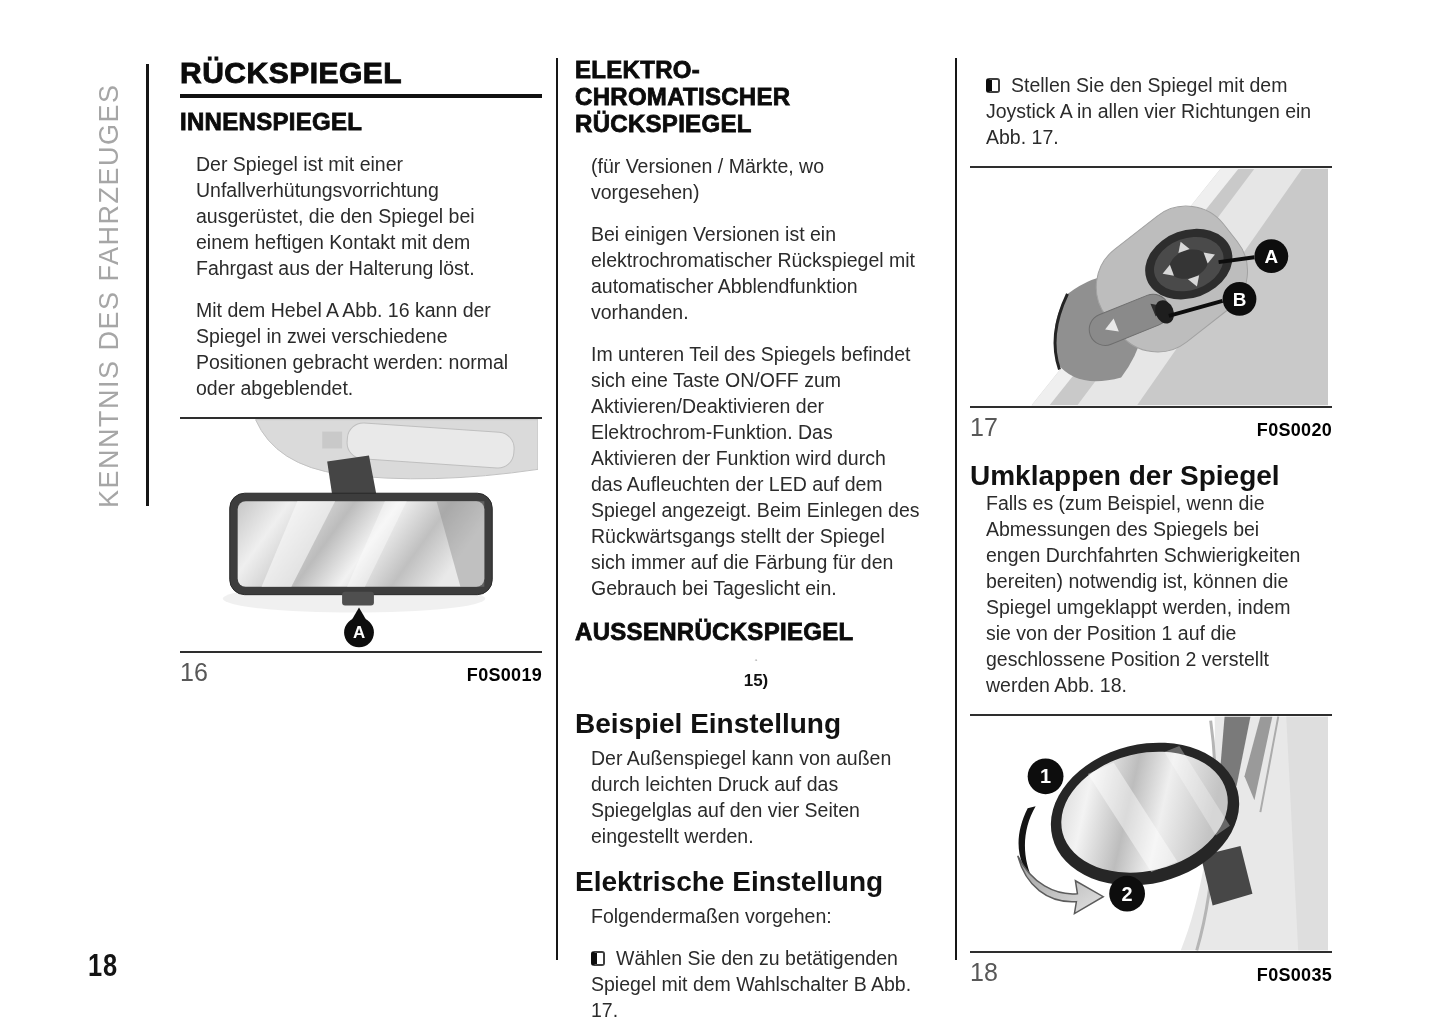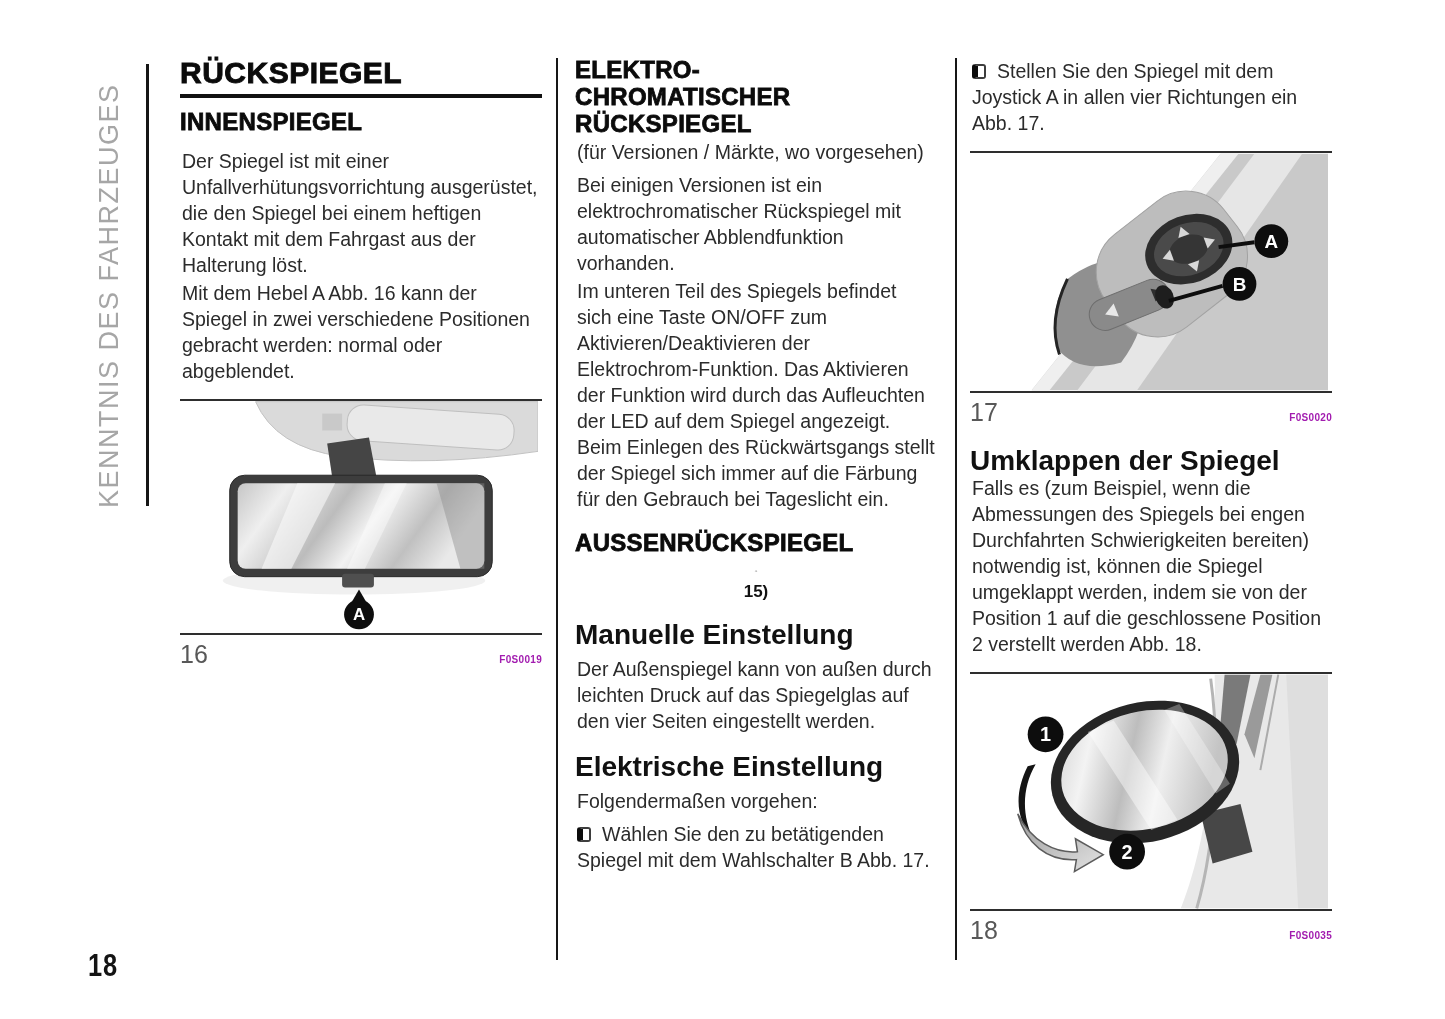--- a/index.html
+++ b/index.html
@@ -18,21 +18,21 @@
   }
   .sidebar-rule { position:absolute; left:146px; top:64px; width:3px; height:442px; background:#161616; }
 
   
   .divider { position:absolute; top:58px; width:2px; height:902px; background:#161616; }
   .d1 { left:556px; } .d2 { left:955px; }
 
   .col { position:absolute; top:56px; width:362px; }
   .col1 { left:180px; } .col2 { left:575px; } .col3 { left:970px; }
 
-  p { margin:2px; font-size:19.5px; line-height:26px; }
+  p { margin:16px; font-size:19.5px; line-height:26px; }
 
   .h1 {
     margin:0; font-size:30px; line-height:34px; color:#0b0b0b; letter-spacing:.5px;
     font-weight:bold; -webkit-text-stroke:.9px #0b0b0b;
     padding-bottom:4px; border-bottom:4px solid #111;
   }
   .h2 {
     margin:0; font-size:24px; line-height:27px; color:#0b0b0b; letter-spacing:.3px;
     font-weight:bold; -webkit-text-stroke:.8px #0b0b0b;
   }
@@ -42,21 +42,21 @@
   .mt7{margin-top:7px}.mt9{margin-top:9px}.mt10{margin-top:10px}.mt13{margin-top:13px}
   .mt14{margin-top:14px}.mt17{margin-top:17px}
   .mt20{margin-top:20px}.mt21{margin-top:21px}.mt2{margin-top:2px}
 
   
   .fig { margin:15px 0 0 0; }
   .fig-frame { border-top:2px solid #2e2e2e; border-bottom:2px solid #2e2e2e; background:#fff; font-size:0; }
   .fig-frame svg { display:block; }
   .fig-cap { display:flex; justify-content:space-between; align-items:baseline; padding-top:5px; }
   .fig-num { font-size:25px; color:#585858; }
-  .fig-code { font-size:10px; font-weight:bold; color:#a21caf; letter-spacing:.3px; }
+  .fig-code { font-size:18px; font-weight:bold; color:#000000; letter-spacing:.3px; }
 
   
   .sq {
     display:inline-block; width:14px; height:15px;
     border:2px solid #3d3d3d; border-left:6px solid #0c0c0c; border-radius:3px;
     margin-right:11px; vertical-align:-1px;
   }
 
   
   .warn-row { display:flex; align-items:center; gap:10px; height:32px;flex-direction:column; }
@@ -139,21 +139,21 @@
     <div class="warn-row mt14">
       <svg width="32" height="28" viewBox="0 0 32 28">
         <path d="M16,2 L30,25 L2,25 Z" fill="#e6e6e6" stroke="#8a8a8a" stroke-width="2" stroke-linejoin="round"></path>
         <path d="M16,2 L30,25 L16,25 Z" fill="#c7c7c7" stroke="#8a8a8a" stroke-width="1"></path>
         <rect x="14.4" y="9" width="3.2" height="9" rx="1.2" fill="#3a3a3a"></rect>
         <circle cx="16" cy="21.3" r="2" fill="#3a3a3a"></circle>
       </svg>
       <span class="warn-ref">15)</span>
     </div>
 
-    <h3 class="h3 mt20">Manuelle Einstellung</h3>
+    <h3 class="h3 mt20">Beispiel Einstellung</h3>
     <p class="mt9">Der Außenspiegel kann von außen durch leichten Druck auf das Spiegelglas auf den vier Seiten eingestellt werden.</p>
 
     <h3 class="h3 mt20">Elektrische Einstellung</h3>
     <p class="mt9">Folgendermaßen vorgehen:</p>
 
     <p class="mt7"><span class="sq"></span><span>Wählen Sie den zu betätigenden Spiegel mit dem Wahlschalter B Abb. 17.</span></p>
   </section>
 
   <section class="col col3">
     <p><span class="sq"></span><span>Stellen Sie den Spiegel mit dem Joystick A in allen vier Richtungen ein Abb. 17.</span></p>

